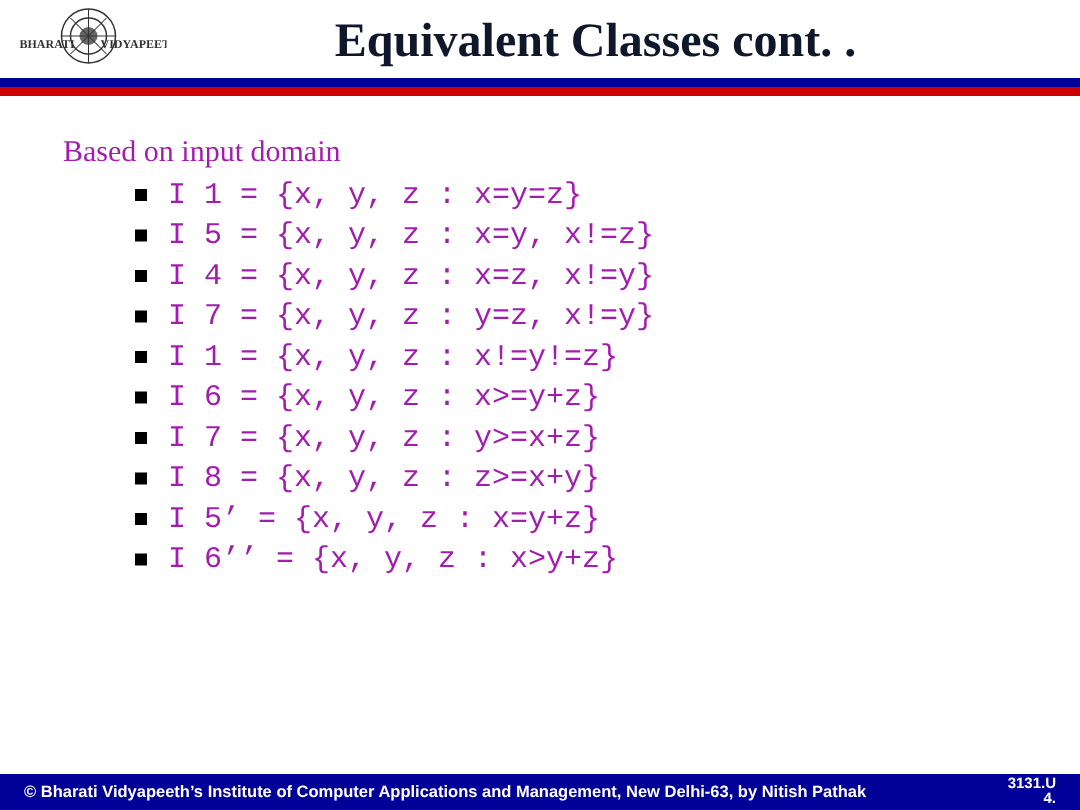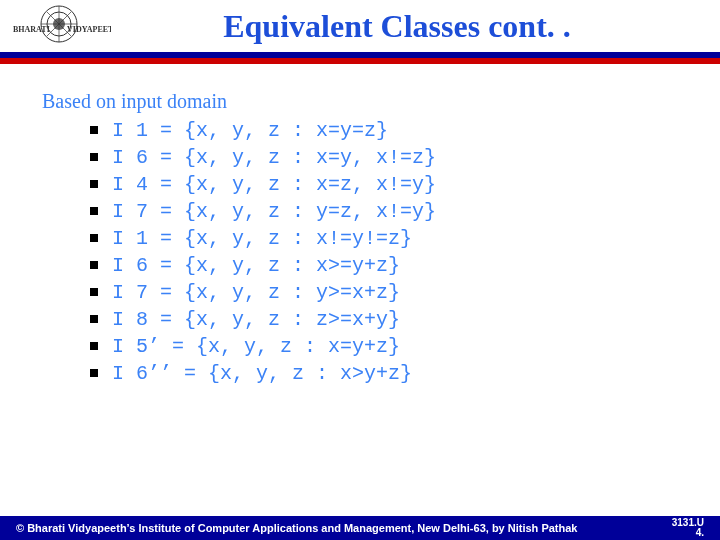--- a/index.html
+++ b/index.html
@@ -37,27 +37,27 @@
     align-items: center;
     justify-content: center;
     position: relative;
   }
   .logo svg { display: block; }
   .title {
     flex: 1;
     text-align: center;
     font-size: 32px;
     font-weight: bold;
-    color: #1d4ed8;
+    color: #0f172a;
     padding-right: 40px;
   }
   .content {
     padding: 30px 24px 0 42px;
     font-size: 20px;
-    color: #3b82f6;
+    color: #a21caf;
     line-height: 1.35;
   }
   .intro { margin-bottom: 2px; }
   .bullets { list-style: none; padding-left: 48px; font-family: Liberation Mono, monospace; }
   .bullets li {
     position: relative;
     padding-left: 22px;
   }
   .bullets li::before {
     content: "";
@@ -109,21 +109,21 @@
       <line x1="34" y1="22" x2="70" y2="22" stroke="#333" stroke-width="0.7"></line>
     </svg>
   </div>
   <div class="title">Equivalent Classes cont. .</div>
 </div>
 
 <div class="content">
   <div class="intro">Based on input domain</div>
   <ul class="bullets">
     <li>I 1 =  {x, y, z : x=y=z}</li>
-    <li>I 6 =  {x, y, z : x=y, x!=z}</li>
+    <li>I 5 =  {x, y, z : x=y, x!=z}</li>
     <li>I 4 =  {x, y, z : x=z, x!=y}</li>
     <li>I 7 =  {x, y, z : y=z, x!=y}</li>
     <li>I 1 =  {x, y, z : x!=y!=z}</li>
     <li>I 6 =  {x, y, z : x&gt;=y+z}</li>
     <li>I 7 =  {x, y, z : y&gt;=x+z}</li>
     <li>I 8 =  {x, y, z : z&gt;=x+y}</li>
     <li>I 5’ = {x, y, z : x=y+z}</li>
     <li>I 6’’ = {x, y, z : x&gt;y+z}</li>
   </ul>
 </div>

